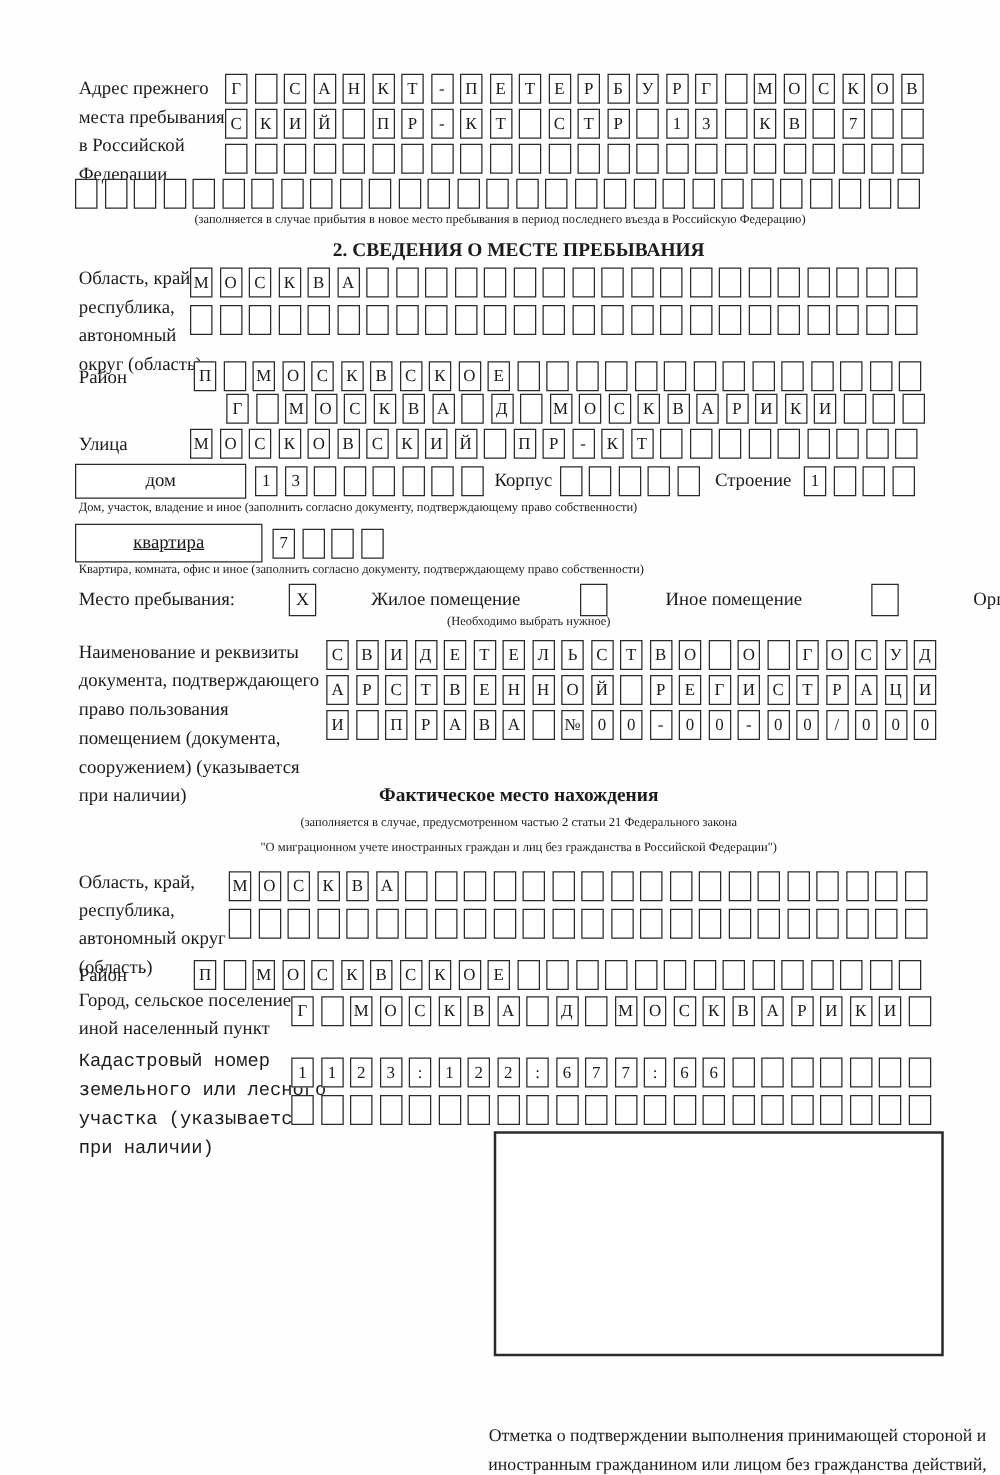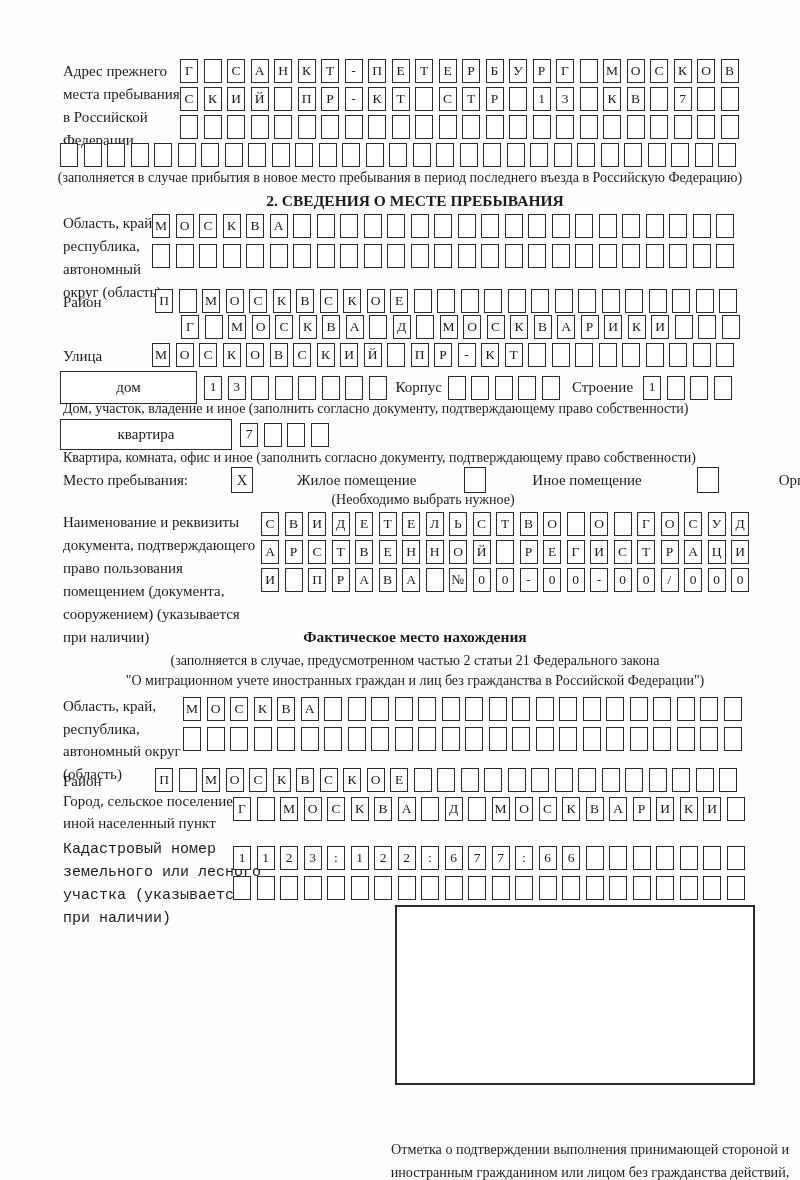--- a/index.html
+++ b/index.html
@@ -6,21 +6,21 @@
   .page {
     position:relative; width:800px; height:1180px; overflow:hidden;
     background:#fefefe; color:#1b1b1b;
     font-family:"Liberation Serif","DejaVu Serif",serif;
   }
   .abs { position:absolute; }
   .title { font-size:15.5px; }
   .heading { left:15px; width:800px; text-align:center; font-weight:bold; font-size:15.5px; }
   .lbl { font-size:15px; line-height:23px; }
   .lbl div { white-space:nowrap; }
-  .note { font-size:14px; white-space:nowrap; }
+  .note { font-size:10px; white-space:nowrap; }
   .note-center { width:800px; text-align:center; }
   .cells { display:flex; gap:5.5px; }
   .cell {
     flex:none; width:18px; height:24px; box-sizing:border-box;
     border:1.8px solid #2a2a2a; background:#fff;
     display:flex; align-items:center; justify-content:center;
     font-size:13.5px; line-height:1; padding-bottom:1px;
   }
   .inline-row { display:flex; align-items:center; }
   .fieldbox {
@@ -302,21 +302,21 @@
       <span class="cell"></span>
       <span class="cell"></span>
       <span class="cell"></span>
       <span class="cell"></span>
       <span class="cell"></span>
       <span class="cell"></span>
       <span class="cell"></span>
     </div>
 
   <div class="abs inline-row" style="top:371px; left:60px;">
-    <div class="fieldbox" style="width:137px; height:33px;">дом</div>
+    <div class="fieldbox" style="width:137px; height:28px;">дом</div>
     <div class="cells" style="margin-left:7px;">
         <span class="cell">1</span>
         <span class="cell">3</span>
         <span class="cell"></span>
         <span class="cell"></span>
         <span class="cell"></span>
         <span class="cell"></span>
         <span class="cell"></span>
         <span class="cell"></span>
       </div>
@@ -332,21 +332,21 @@
     <div class="cells" style="margin-left:10px;">
         <span class="cell">1</span>
         <span class="cell"></span>
         <span class="cell"></span>
         <span class="cell"></span>
       </div>
   </div>
   <div class="abs note" style="top:401px; left:63px;">Дом, участок, владение и иное (заполнить согласно документу, подтверждающему право собственности)</div>
 
   <div class="abs inline-row" style="top:419px; left:60px;">
-    <div class="fieldbox" style="width:172px; height:31px;">квартира</div>
+    <div class="fieldbox" style="width:150px; height:31px;text-decoration:underline;">квартира</div>
     <div class="cells" style="margin-left:8px;">
         <span class="cell">7</span>
         <span class="cell"></span>
         <span class="cell"></span>
         <span class="cell"></span>
       </div>
   </div>
   <div class="abs note" style="top:450px; left:63px;">Квартира, комната, офис и иное (заполнить согласно документу, подтверждающему право собственности)</div>
 
   <div class="abs inline-row mesto" style="top:467px; left:63px;">

